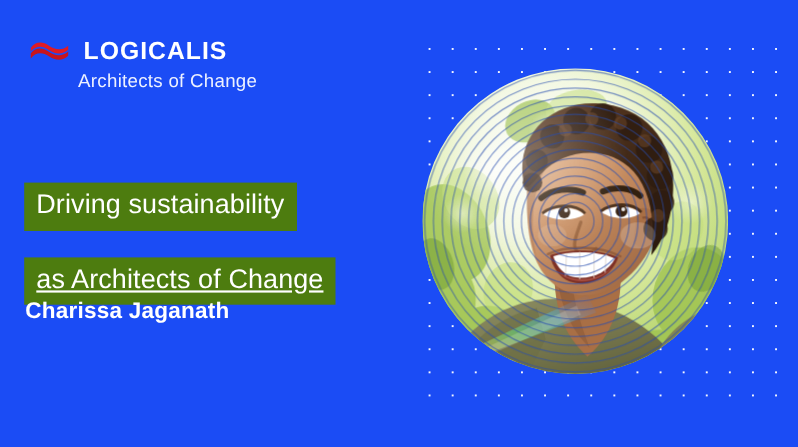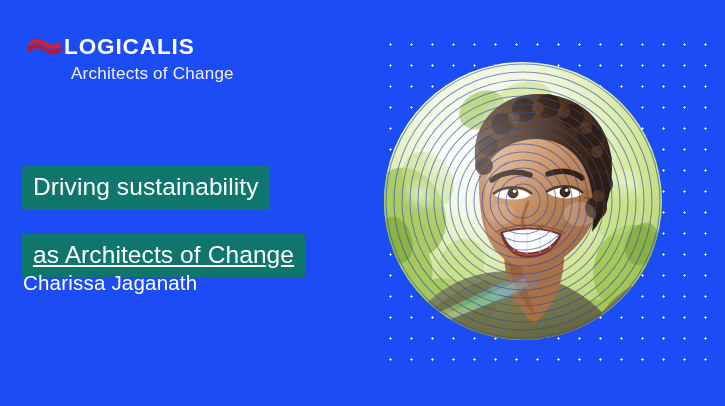--- a/index.html
+++ b/index.html
@@ -28,21 +28,21 @@
     background-position:2px 2px;
     opacity:.95;
   }
 
   
   #logo-block {
     position:absolute;
     left:27px; top:34px;
     width:230px; height:52px;
   }
-  #logo-row { display:flex; align-items:center; gap:1px; height:25px; }
+  #logo-row { display:flex; align-items:center; gap:13px; height:25px; }
   #logo-mark { width:36px; height:21px; flex:0 0 36px; display:block; }
   #logo-wordmark {
     color:#ffffff;
     font-size:22.5px;
     font-weight:bold;
     letter-spacing:0.9px;
     line-height:22px;
     white-space:nowrap;
   }
   #logo-tagline {
@@ -52,39 +52,39 @@
     font-size:17px;
     font-weight:400;
     letter-spacing:.25px;
     white-space:nowrap;
   }
 
   
   #headline { position:absolute; left:22px; top:166px; }
   .headline-line {
     display:block;
-    background:#0f766e;
+    background:#4d7c0f;
     color:#ffffff;
     font-size:24.5px;
     font-weight:400;
     letter-spacing:.1px;
     line-height:1;
     padding:9px 11px 10px 11px;
     width:max-content;
     white-space:nowrap;
   }
   #headline-line-2 { margin-top:24px;text-decoration:underline; }
 
   
   #speaker-name {
     position:absolute;
     left:23px; top:271px;
     color:#ffffff;
     font-size:20.5px;
-    font-weight:400;
+    font-weight:700;
     letter-spacing:.2px;
     white-space:nowrap;
     text-align:right;
   }
 
   
   #photo-circle {
     position:absolute;
     left:384px; top:62px;
     width:278px; height:278px;

